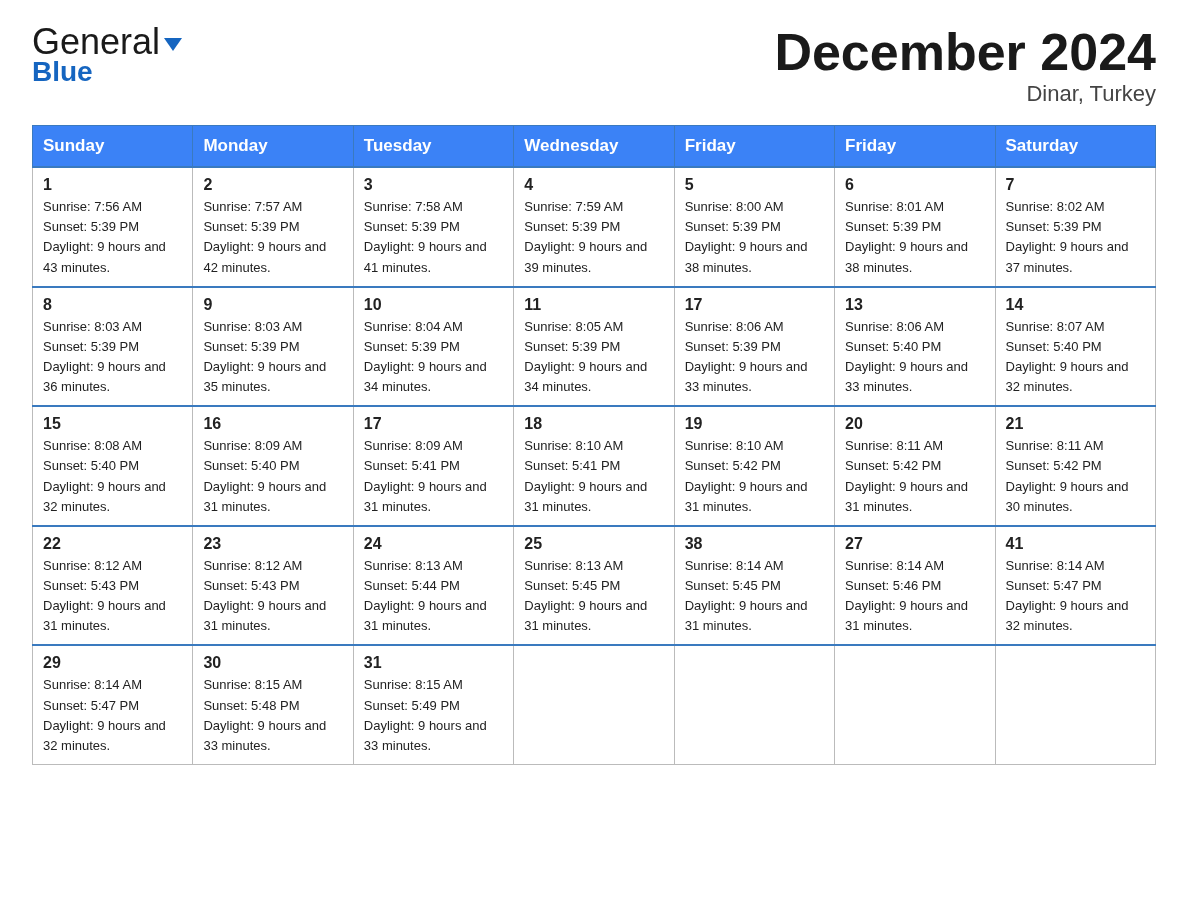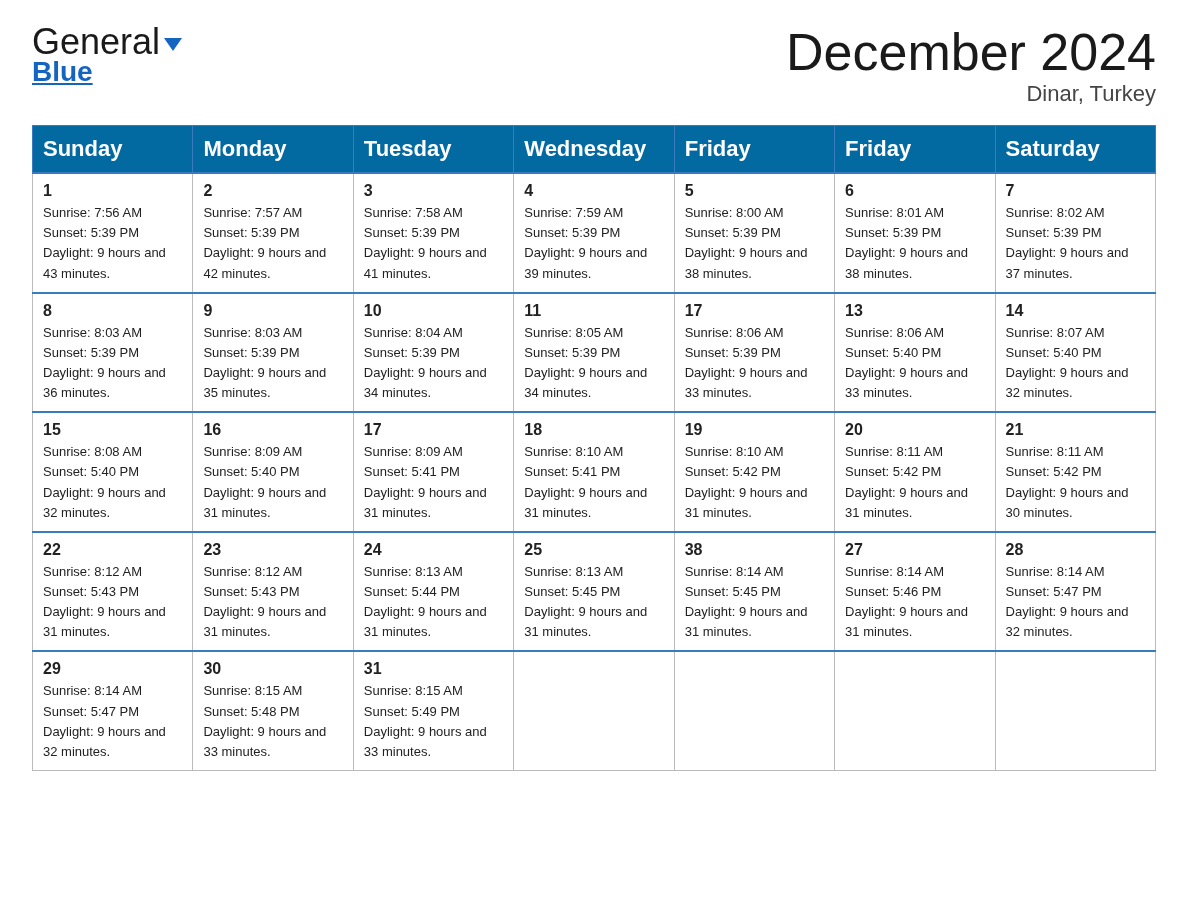--- a/index.html
+++ b/index.html
@@ -27,46 +27,45 @@
       font-weight: normal;
       color: #1a1a1a;
       line-height: 1;
     }
     .logo-text span.general { color: #1a1a1a; }
     .logo-line2 {
       font-size: 28px;
       font-weight: bold;
       color: #1565c0;
       margin-top: -4px;
-      text-decoration: underline;
     }
     .title-block {
       text-align: right;
     }
     .title-block h1 {
       font-size: 52px;
-      font-weight: normal;
+      font-weight: bold;
       color: #1a1a1a;
       line-height: 1.1;
     }
     .title-block h2 {
       font-size: 22px;
       font-weight: normal;
       color: #444;
       margin-top: 0;
     }
     .calendar {
       width: 100%;
       border-collapse: collapse;
       border: 1.5px solid #3a7abf;
     }
     .calendar th {
-      background: #0369a1;
+      background: #3b82f6;
       color: #fff;
-      font-size: 22px;
+      font-size: 17px;
       font-weight: bold;
       padding: 10px 10px;
       text-align: left;
       border: 1.5px solid #3a7abf;
     }
     .calendar td {
       vertical-align: top;
       padding: 8px 10px;
       font-size: 13.5px;
       border: 1px solid #bbb;
@@ -231,21 +230,21 @@
         </td>
         <td>
           <span class="day-num">38</span>
           <div class="day-info">Sunrise: 8:14 AM<br>Sunset: 5:45 PM<br>Daylight: 9 hours and<br>31 minutes.</div>
         </td>
         <td>
           <span class="day-num">27</span>
           <div class="day-info">Sunrise: 8:14 AM<br>Sunset: 5:46 PM<br>Daylight: 9 hours and<br>31 minutes.</div>
         </td>
         <td>
-          <span class="day-num">28</span>
+          <span class="day-num">41</span>
           <div class="day-info">Sunrise: 8:14 AM<br>Sunset: 5:47 PM<br>Daylight: 9 hours and<br>32 minutes.</div>
         </td>
       </tr>
       <tr class="week-row">
         <td>
           <span class="day-num">29</span>
           <div class="day-info">Sunrise: 8:14 AM<br>Sunset: 5:47 PM<br>Daylight: 9 hours and<br>32 minutes.</div>
         </td>
         <td>
           <span class="day-num">30</span>

